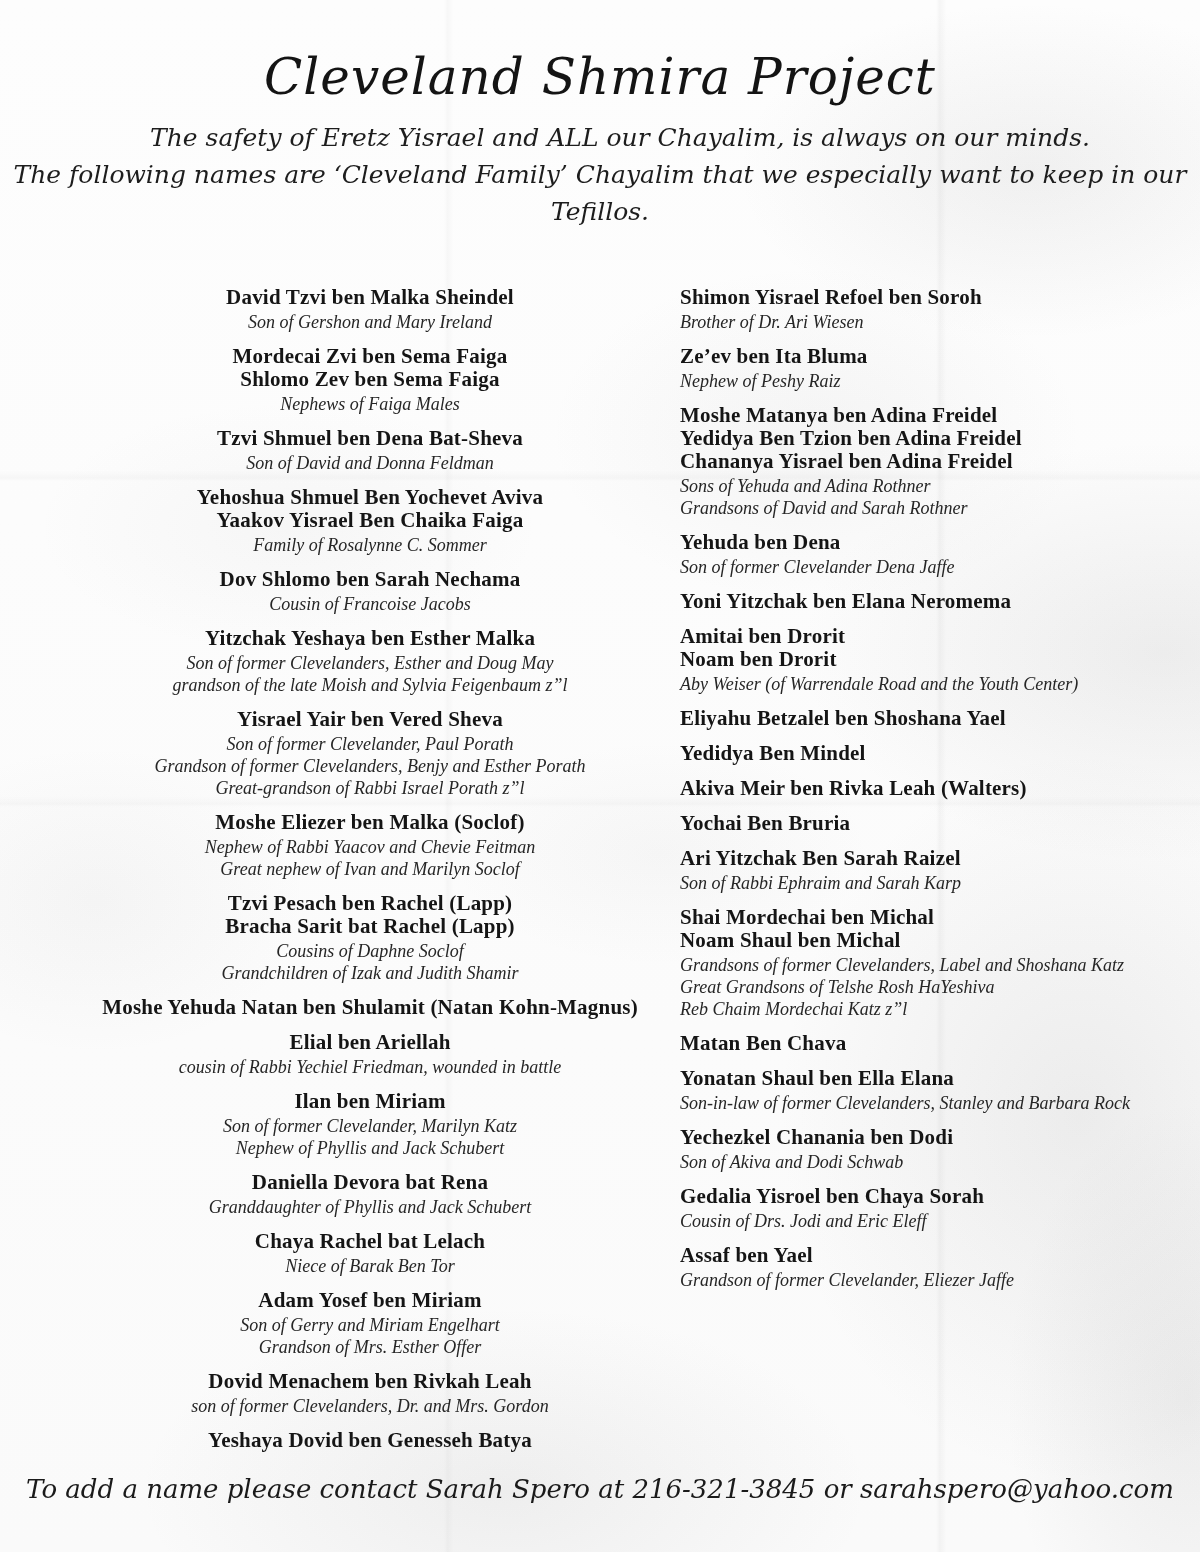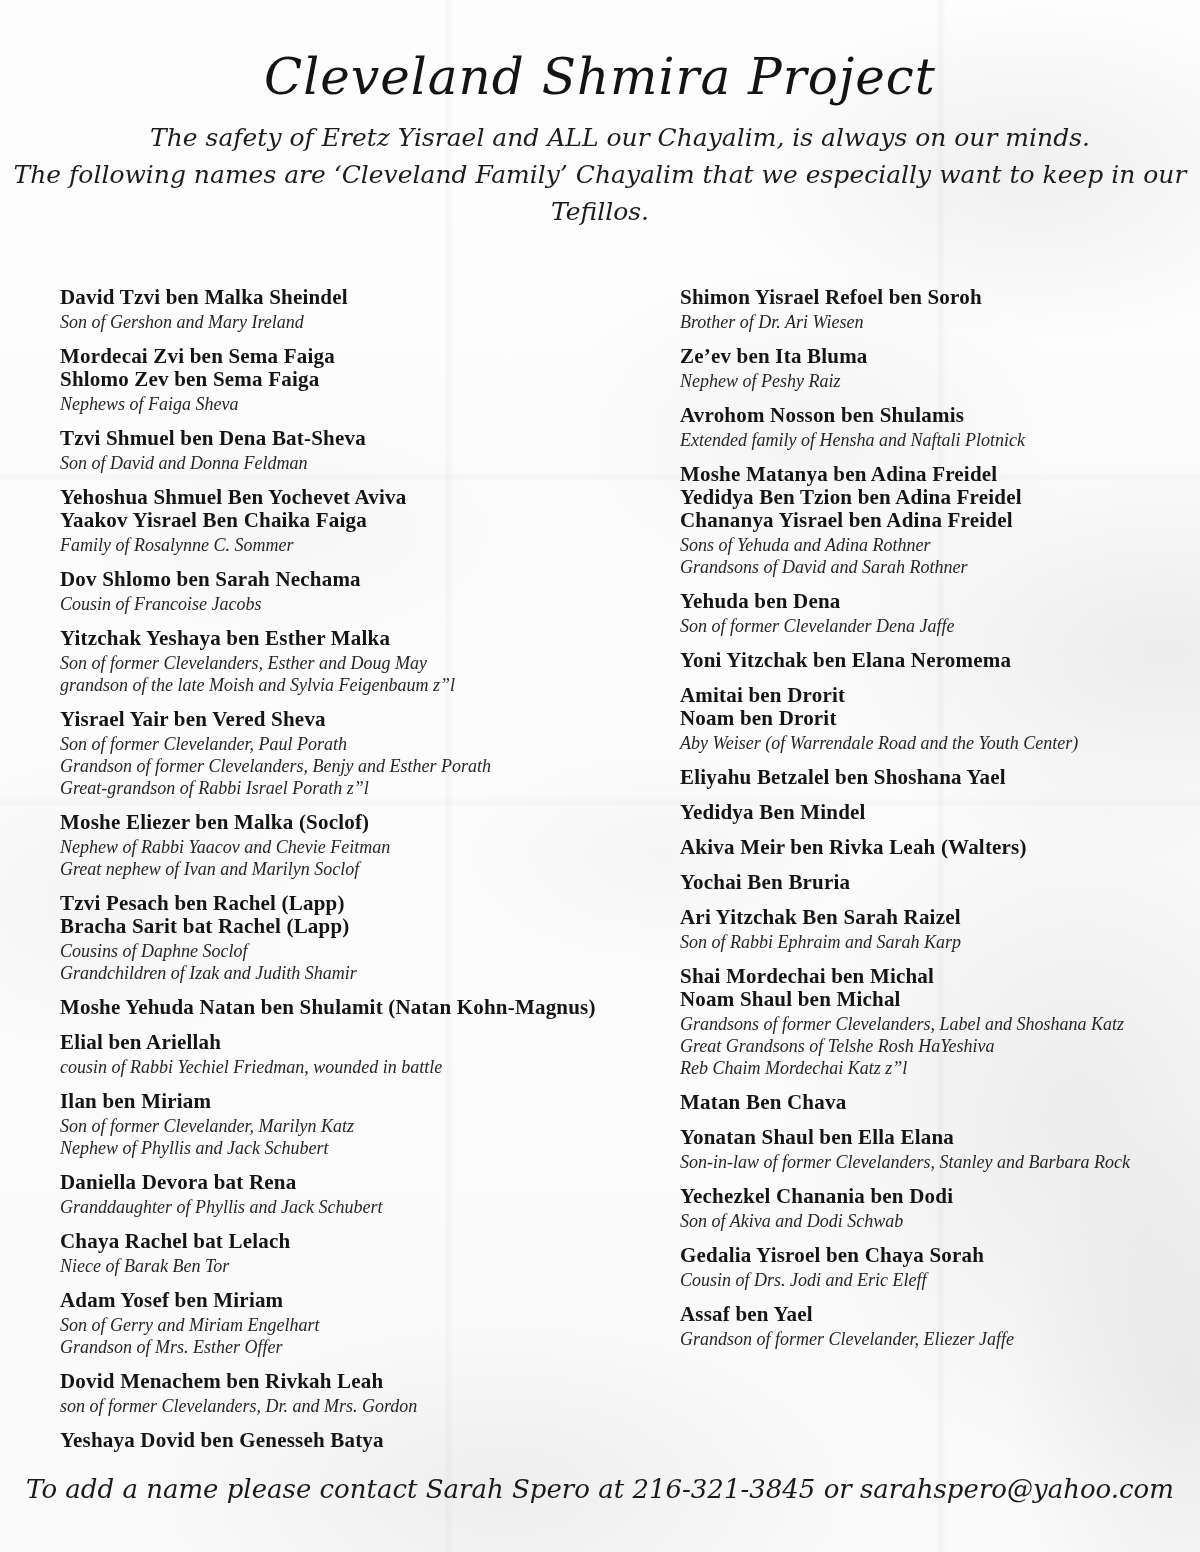--- a/index.html
+++ b/index.html
@@ -51,21 +51,21 @@
   }
   .subtitle.first{margin-top:14px;padding-left:40px;}
   .columns{
     position:relative;
     display:flex;
     margin-top:56px;
     padding:0 34px 0 60px;
     box-sizing:border-box;
   }
   .col{box-sizing:border-box;}
-  .col-left{flex:0 0 620px;width:620px;}
+  .col-left{flex:0 0 620px;width:620px;text-align:center;}
   .col-right{flex:1;}
   .entry{margin-bottom:12px;}
   .name-line{
     font-weight:700;
     font-size:21px;line-height:23px;
     color:#151515;
     letter-spacing:.2px;
   }
   .notes{margin-top:2px;}
   .note-line{
@@ -106,21 +106,21 @@
     <div class="notes">
             <div class="note-line">Son of Gershon and Mary Ireland</div>
           </div>
   </div>
         <div class="entry">
     <div class="names">
             <div class="name-line">Mordecai Zvi ben Sema Faiga</div>
             <div class="name-line">Shlomo Zev ben Sema Faiga</div>
           </div>
     <div class="notes">
-            <div class="note-line">Nephews of Faiga Sheva</div>
+            <div class="note-line">Nephews of Faiga Males</div>
           </div>
   </div>
         <div class="entry">
     <div class="names">
             <div class="name-line">Tzvi Shmuel ben Dena Bat-Sheva</div>
           </div>
     <div class="notes">
             <div class="note-line">Son of David and Donna Feldman</div>
           </div>
   </div>
@@ -254,28 +254,20 @@
         <div class="entry">
     <div class="names">
             <div class="name-line">Ze’ev ben Ita Bluma</div>
           </div>
     <div class="notes">
             <div class="note-line">Nephew of Peshy Raiz</div>
           </div>
   </div>
         <div class="entry">
     <div class="names">
-            <div class="name-line">Avrohom Nosson ben Shulamis</div>
-          </div>
-    <div class="notes">
-            <div class="note-line">Extended family of Hensha and Naftali Plotnick</div>
-          </div>
-  </div>
-        <div class="entry">
-    <div class="names">
             <div class="name-line">Moshe Matanya ben Adina Freidel</div>
             <div class="name-line">Yedidya Ben Tzion ben Adina Freidel</div>
             <div class="name-line">Chananya Yisrael ben Adina Freidel</div>
           </div>
     <div class="notes">
             <div class="note-line">Sons of Yehuda and Adina Rothner</div>
             <div class="note-line">Grandsons of David and Sarah Rothner</div>
           </div>
   </div>
         <div class="entry">

